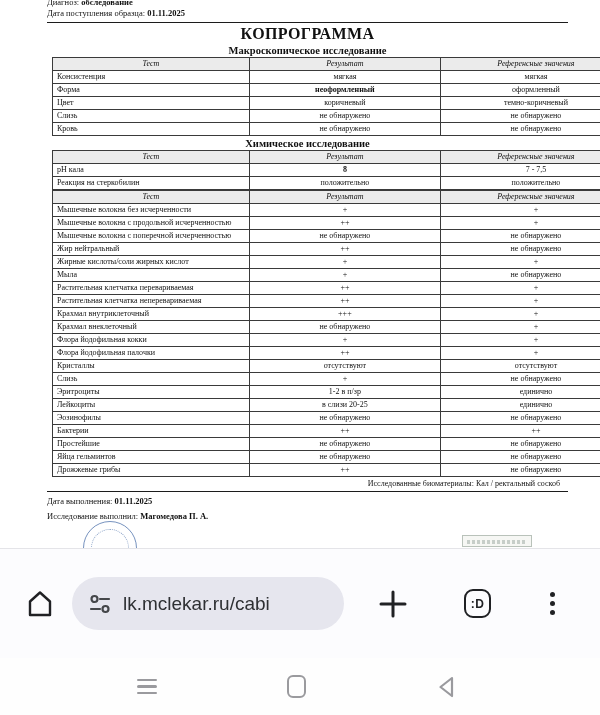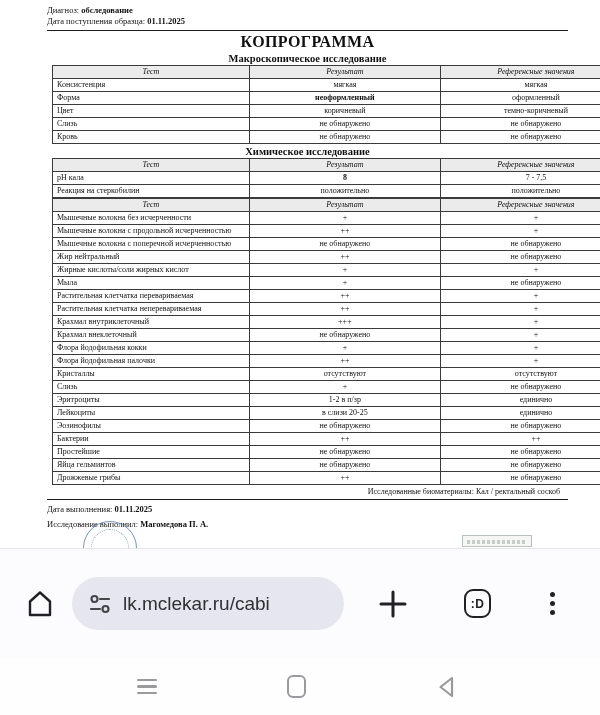--- a/index.html
+++ b/index.html
@@ -1,20 +1,20 @@
 <!DOCTYPE html>
 <html><head>
 <meta charset="utf-8">
 <style>
   html,body{margin:0;padding:0;background:#fff;}
   .screen{position:relative;width:600px;height:715px;background:#fff;overflow:hidden;
           font-family:"Liberation Serif","DejaVu Serif",serif;color:#111;}
 
   
-  .doc{position:absolute;left:0;top:8px;width:600px;padding:0 32px 0 47px;box-sizing:border-box;}
+  .doc{position:absolute;left:0;top:0;width:600px;padding:0 32px 0 47px;box-sizing:border-box;}
   .head-line{font-size:8.5px;line-height:11px;}
   .head-line1{margin-top:-3px;}
   .bold{font-weight:bold;}
   .rule{border:none;border-top:1.6px solid #1c1c1c;margin:3px 0 2px 0;}
   .doc-title{text-align:center;font-weight:bold;font-size:16px;letter-spacing:.4px;margin:2px 0 0 0;}
   .sec-title{text-align:center;font-weight:bold;font-size:10.5px;margin:2px 0 1px 0;}
   table.lab{border-collapse:collapse;width:580px;margin-left:5px;table-layout:fixed;}
   table.lab th,table.lab td{border:1px solid #3a3a3a;padding:1px 4px;font-size:8px;line-height:1.25;}
   table.lab th{background:#ebebeb;font-style:italic;font-weight:normal;text-align:center;}
   table.lab col.c1{width:34%;} table.lab col.c2{width:33%;} table.lab col.c3{width:33%;}

